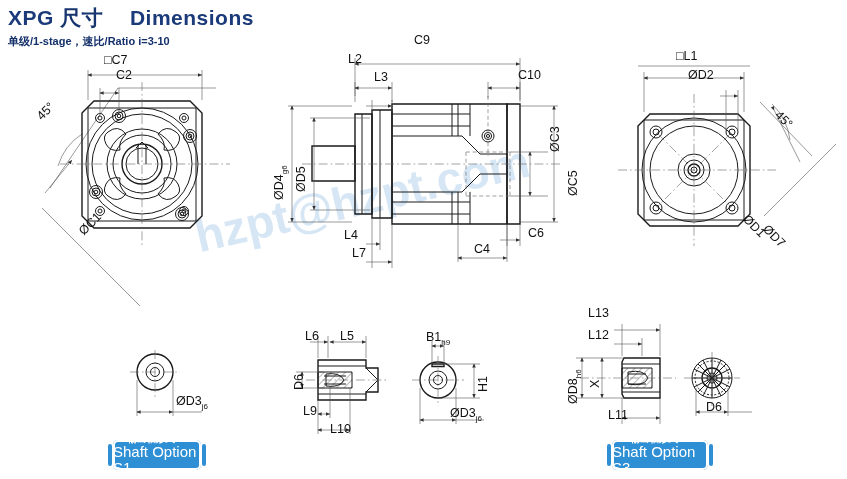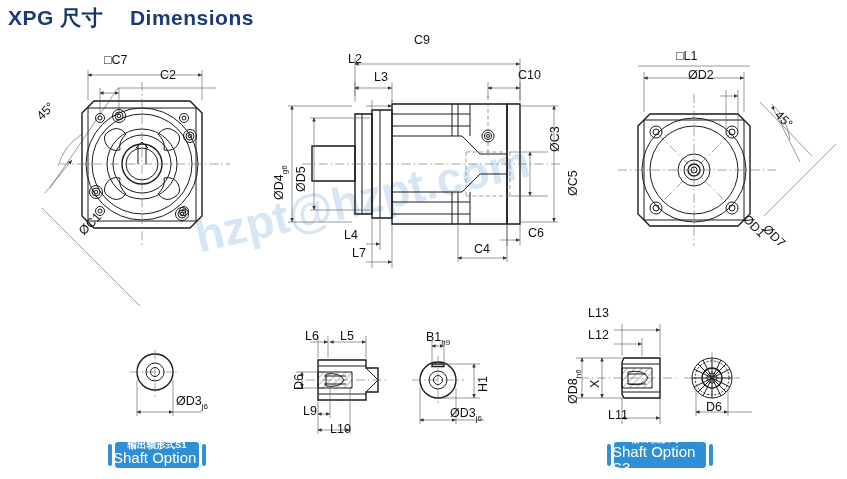--- a/index.html
+++ b/index.html
@@ -62,20 +62,21 @@
 
 <div class="page">
 
   <div id="header">
     <div class="t-main">
       <span>XPG</span>
       <span class="cn">尺寸</span>
       <span class="gap"></span>
       <span>Dimensions</span>
     </div>
+    <div class="t-sub">单级/1-stage，速比/Ratio i=3-10</div>
   </div>
 
   <div id="watermark">hzpt@hzpt.com</div>
 
   <svg width="0" height="0" style="position:absolute">
     <defs>
       <pattern id="hatchpat" width="5" height="5" patternTransform="rotate(45)" patternUnits="userSpaceOnUse">
         <line x1="0" y1="0" x2="0" y2="5" stroke="#333" stroke-width=".7"></line>
       </pattern>
       <marker id="ar" markerWidth="8" markerHeight="8" refX="7" refY="3" orient="auto">
@@ -149,21 +150,21 @@
 
       <path class="ext" d="M68,52 L68,22 M182,52 L182,22"></path>
       <path class="ext" d="M68,27 L182,27" marker-start="url(#arS)" marker-end="url(#ar)"></path>
 
       <path class="ext" d="M80,66 L80,40 M99,64 L99,40"></path>
       <path class="ext" d="M80,45 L99,45" marker-start="url(#arS)" marker-end="url(#ar)"></path>
     </svg>
   </div>
 
   <div class="dim" style="left:104px;top:53px;">□C7</div>
-  <div class="dim" style="left:116px;top:68px;margin-left:44px;">C2</div>
+  <div class="dim" style="left:116px;top:68px;">C2</div>
   <div class="dim rotm45" style="left:34px;top:113px;">45°</div>
   <div class="dim rotm45" style="left:76px;top:228px;">ØC1</div>
 
   <div class="svgwrap" style="left:262px;top:36px;">
     <svg width="310" height="250" viewBox="0 0 310 250">
 
       <g>
         <path class="ln-th" d="M50,110 L93,110 L93,145 L50,145 Z" fill="#fff"></path>
       </g>
 
@@ -309,21 +310,21 @@
       <circle class="ln-th" cx="45" cy="22" r="18" fill="#fff"></circle>
       <circle class="ln" cx="45" cy="22" r="9" fill="#e8e8e8"></circle>
       <circle class="ln" cx="45" cy="22" r="4.5" fill="#fff"></circle>
       <path class="ctr" d="M20,22 L70,22 M45,0 L45,48"></path>
       <path class="ext" d="M27,30 L27,66 M63,30 L63,66"></path>
       <path class="ext" d="M27,62 L63,62" marker-start="url(#arS)" marker-end="url(#ar)"></path>
       <path class="ext" d="M63,62 L92,62"></path>
     </svg>
   </div>
   <div class="dim" style="left:176px;top:394px;"><span>ØD3</span><span class="sub">j6</span></div>
-  <div class="banner" style="left:113px;top:440px;width:88px;justify-content:space-between;">
+  <div class="banner" style="left:113px;top:440px;width:88px;">
     <span class="cnl">输出轴形式S1</span>
     <span class="enl">Shaft Option S1</span>
   </div>
 
   <div class="svgwrap" style="left:288px;top:330px;">
     <svg width="210" height="110" viewBox="0 0 210 110">
 
       <g>
         <path class="ln-th" d="M30,30 L78,30 L78,38 L90,38 L90,62 L78,62 L78,70 L30,70 Z" fill="#fff"></path>
         <path class="ln" d="M30,36 L78,36 M30,64 L78,64"></path>

